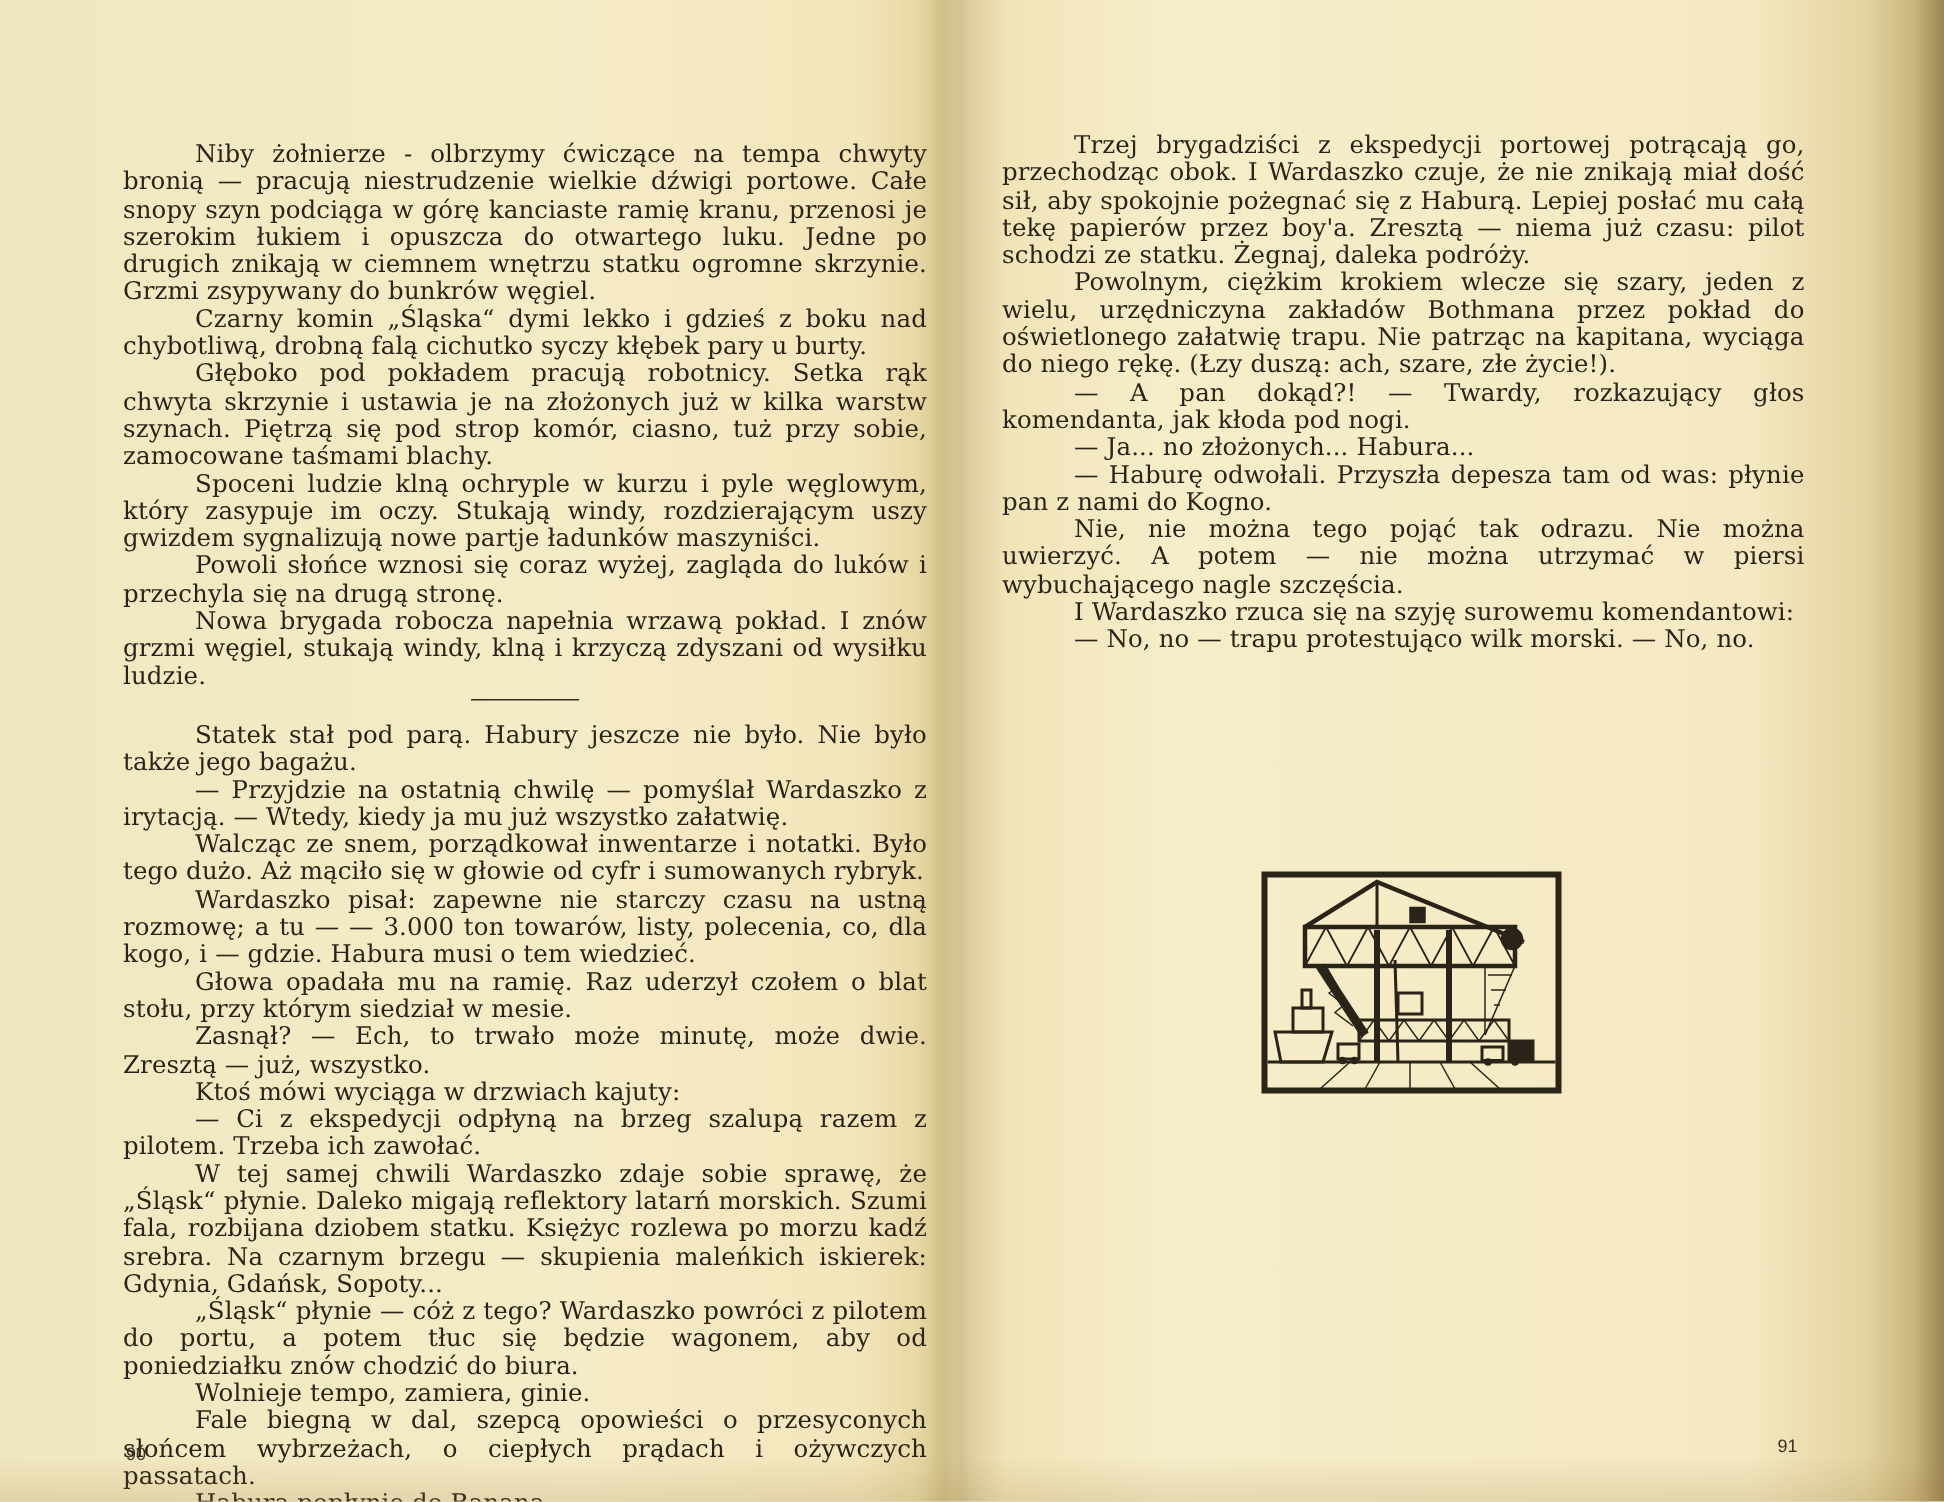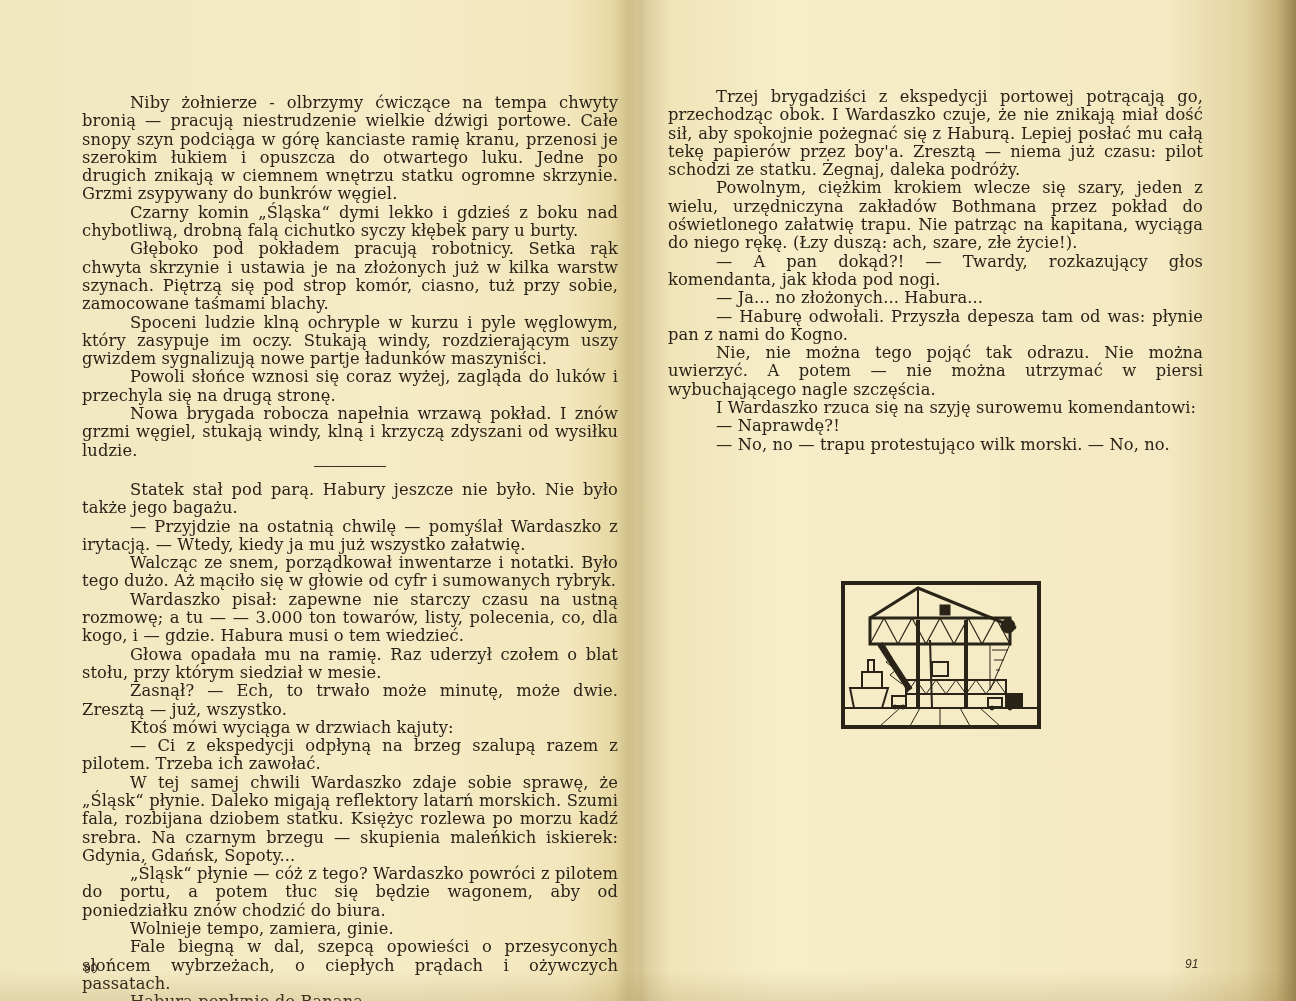--- a/index.html
+++ b/index.html
@@ -29,21 +29,21 @@
   .para { margin:0; text-indent:48px; }
   .divider {
     width:72px; height:1px; background:#3a3020;
     margin:6px auto 14px auto;
   }
   .page-number {
     position:absolute; font-size:12px; color:#3a3020;
     font-family:"Liberation Sans", sans-serif;
   }
   .page-left .page-number { left:84px; top:962px; }
-  .page-right .page-number { left:545px; top:957px;font-style:italic; }
+  .page-right .page-number { left:545px; top:957px; }
   .illustration {
     position:absolute; left:200px; top:580px; width:202px; height:150px;
   }
   .gutter-shadow {
     position:absolute; left:610px; top:0; width:60px; height:1001px;
     background:linear-gradient(90deg, rgba(0,0,0,0) 0%, rgba(120,95,40,0.12) 45%, rgba(120,95,40,0.18) 52%, rgba(0,0,0,0) 100%);
     pointer-events:none;
   }
   .bottom-edge {
     position:absolute; left:0; bottom:0; width:1296px; height:30px;
@@ -85,21 +85,20 @@
 
   <div class="page page-right">
     <div class="text-block">
       <p class="para">Trzej brygadziści z ekspedycji portowej potrącają go, przechodząc obok. I Wardaszko czuje, że nie znikają miał dość sił, aby spokojnie pożegnać się z Haburą. Lepiej posłać mu całą tekę papierów przez boy'a. Zresztą — niema już czasu: pilot schodzi ze statku. Żegnaj, daleka podróży.</p>
       <p class="para">Powolnym, ciężkim krokiem wlecze się szary, jeden z wielu, urzędniczyna zakładów Bothmana przez pokład do oświetlonego załatwię trapu. Nie patrząc na kapitana, wyciąga do niego rękę. (Łzy duszą: ach, szare, złe życie!).</p>
       <p class="para">— A pan dokąd?! — Twardy, rozkazujący głos komendanta, jak kłoda pod nogi.</p>
       <p class="para">— Ja... no złożonych... Habura...</p>
       <p class="para">— Haburę odwołali. Przyszła depesza tam od was: płynie pan z nami do Kogno.</p>
       <p class="para">Nie, nie można tego pojąć tak odrazu. Nie można uwierzyć. A potem — nie można utrzymać w piersi wybuchającego nagle szczęścia.</p>
       <p class="para">I Wardaszko rzuca się na szyję surowemu komendantowi:</p>
-      <p class="para">— Naprawdę?!</p>
       <p class="para">— No, no — trapu protestująco wilk morski. — No, no.</p>
     </div>
 
     <div class="illustration">
       <svg width="202" height="150" viewBox="0 0 202 150" fill="none" stroke="#2a2418">
         <rect x="3" y="3" width="196" height="144" stroke-width="4"></rect>
 
         <line x1="5" y1="128" x2="197" y2="128" stroke-width="2"></line>
         <line x1="60" y1="128" x2="40" y2="146" stroke-width="1"></line>
         <line x1="80" y1="128" x2="70" y2="146" stroke-width="1"></line>

